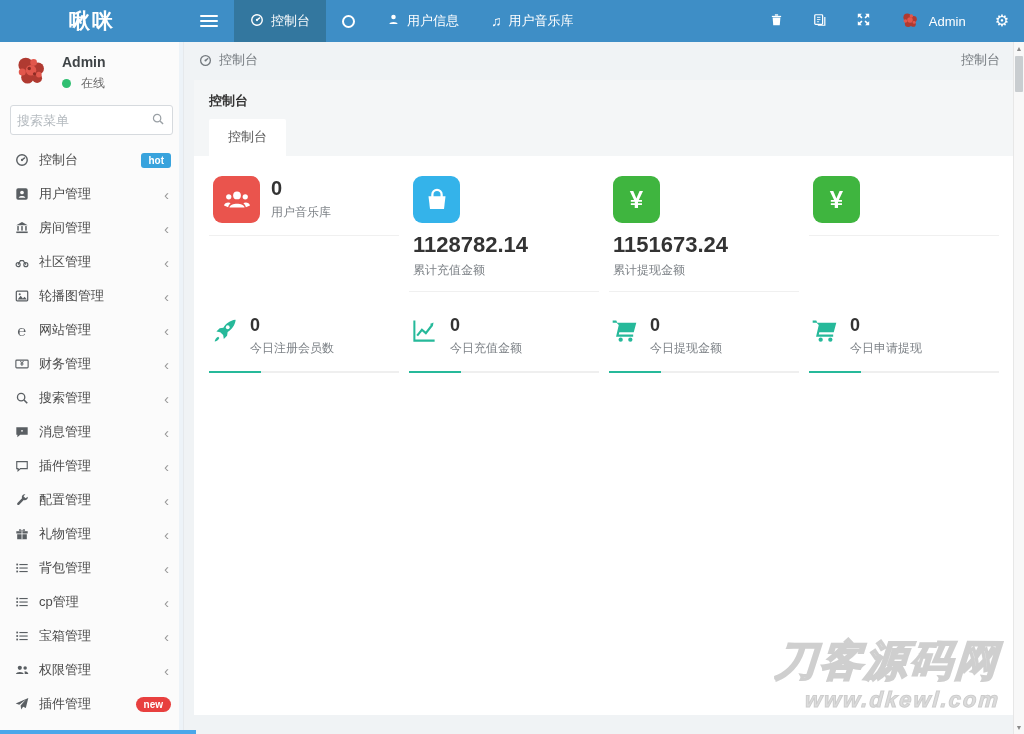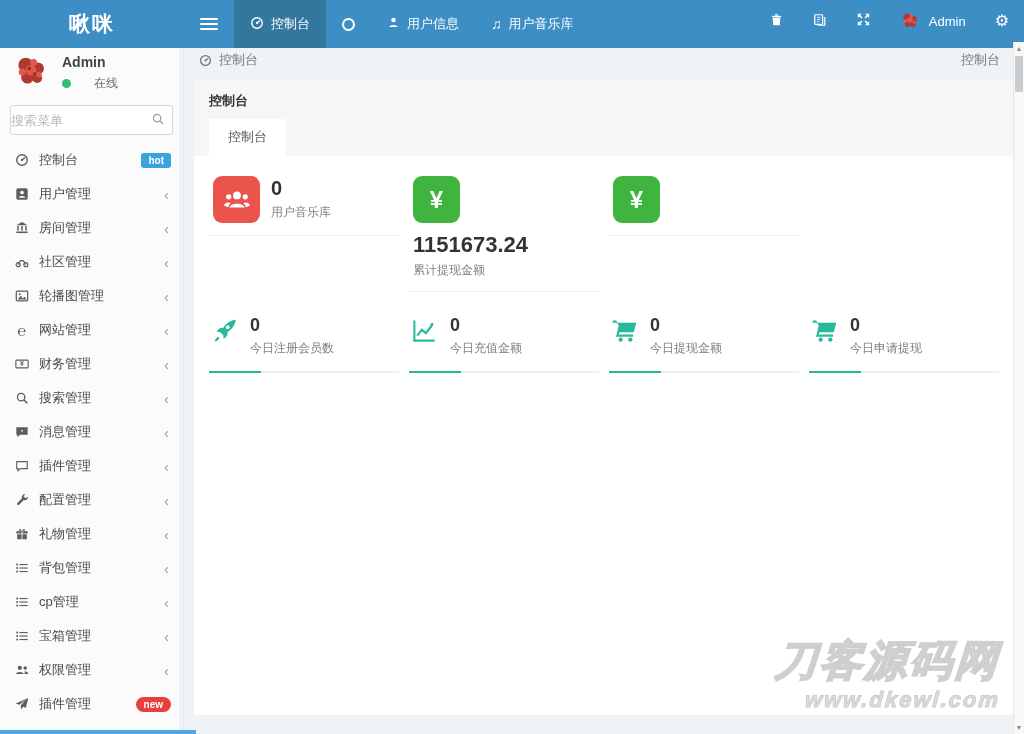--- a/index.html
+++ b/index.html
@@ -1,43 +1,43 @@
 <!DOCTYPE html>
 <html><head>
 <meta charset="utf-8">
 <style>
   * { margin:0; padding:0; box-sizing:border-box; }
   html,body { width:1024px; height:734px; overflow:hidden; }
   body { font-family:"Liberation Sans","DejaVu Sans",sans-serif; background:#f0f3f5; position:relative; font-size:13px; color:#444; }
 
   
-  .navbar { position:absolute; top:0; left:0; right:0; height:48px; background:#3e8ec6; display:flex; align-items:stretch; z-index:20;text-align:right; }
+  .navbar { position:absolute; top:0; left:0; right:0; height:42px; background:#3e8ec6; display:flex; align-items:stretch; z-index:20;text-align:right; }
   .brand { width:184px; display:flex; align-items:center; justify-content:center; color:#fff; font-size:21px; font-weight:bold; letter-spacing:2px; }
   .nav-left { display:flex; align-items:stretch; }
   .nav-item { display:flex; align-items:center; gap:7px; padding:0 16px; color:#fff; font-size:13px; cursor:pointer; }
   .nav-item.active { background:#33779f; }
   .hamburger { display:flex; flex-direction:column; justify-content:center; gap:3px; width:18px; }
   .hamburger i { display:block; height:2px; background:#fff; border-radius:1px; }
   .nav-circle { width:13px; height:13px; border:2px solid #fff; border-radius:50%; }
   .nav-right { position:absolute; right:6px; top:0; height:42px; display:flex; align-items:center; gap:12px; color:#fff; }
   .nav-icon-btn { padding:0 9px; height:42px; display:flex; align-items:center; cursor:pointer; color:#fff; }
   .nav-user { display:flex; align-items:center; gap:8px; padding:0 8px; cursor:pointer; font-size:13px; color:#fff; }
   .gear-glyph { font-size:16px; line-height:1; }
   .music-glyph { font-size:14px; line-height:1; }
 
   
   .sidebar { position:absolute; top:42px; left:0; width:184px; bottom:0; background:#fbfbfb; border-right:1px solid #e6e9ec; overflow:hidden; z-index:10; }
   .sidebar::after { content:''; position:absolute; right:0; top:0; bottom:0; width:4px; background:#edf3f8; }
   .user-panel { display:flex; gap:10px; padding:9px 10px 6px; align-items:flex-start; }
   .user-avatar { width:42px; height:42px; flex:0 0 42px; }
   .user-name { font-size:14px; font-weight:bold; color:#3f4447; margin-top:3px; }
-  .user-status { display:flex; align-items:center; gap:23px; margin-top:5px; font-size:12px; color:#666;text-align:right; }
+  .user-status { display:flex; align-items:center; gap:10px; margin-top:5px; font-size:12px; color:#666;text-align:right; }
   .dot { width:9px; height:9px; border-radius:50%; background:#2fbf71; }
   .search-wrap { position:relative; margin:6px 10px 8px; }
-  .search-input { width:100%; height:30px; border:1px solid #d6dade; border-radius:3px; background:#fff; padding:0 28px 0 0; font-size:13px; color:#555; font-family:inherit; outline:none; }
+  .search-input { width:100%; height:30px; border:1px solid #d6dade; border-radius:3px; background:#fff; padding:0 28px 0 6px; font-size:13px; color:#555; font-family:inherit; outline:none; }
   .search-input::placeholder { color:#b4babf; }
   .search-glyph { position:absolute; right:8px; top:7px; width:14px; height:14px; color:#9aa0a5; }
   .menu { list-style:none; }
   .menu li { height:34px; display:flex; align-items:center; gap:9px; padding:0 12px 0 14px; font-size:13px; color:#4a4a4a; cursor:pointer; }
   .menu .mi { width:16px; flex:0 0 16px; display:flex; justify-content:center; align-items:center; color:#5a5f63; }
   .menu .mi svg { display:block; }
   .chev { margin-left:auto; color:#999; font-size:15px; line-height:1; padding-right:2px; }
   .badge-hot { margin-left:auto; background:#38a3dd; color:#fff; font-size:10px; font-weight:bold; padding:2px 7px; border-radius:3px; }
   .badge-new { margin-left:auto; background:#e8403f; color:#fff; font-size:10px; font-weight:bold; padding:2px 8px; border-radius:9px; }
   .glyph-e { font-size:15px; line-height:1; }
@@ -446,20 +446,30 @@
                   <path d="M22.4 16.4c-.3-2.5-3.9-3-5.3-1.9 1.2 1 1.9 2.3 2 3.3z"></path>
                 </svg>
             </span>
             <div>
               <div class="num">0</div>
               <div class="lbl">用户音乐库</div>
             </div>
           </div>
         </a>
         <a class="stat1 stack">
+          <span class="stat-iconbox bg-blue">
+            <svg viewBox="0 0 24 24" width="30" height="30">
+                <path d="M8.3 9.5V7.6a3.7 3.7 0 0 1 7.4 0v1.9" fill="none" stroke="#fff" stroke-width="1.8"></path>
+                <path d="M5.2 9h13.6l-1.2 10.2H6.4z" fill="#fff"></path>
+              </svg>
+          </span>
+          <div class="num">1128782.14</div>
+          <div class="lbl">累计充值金额</div>
+        </a>
+        <a class="stat1 stack">
           <span class="stat-iconbox bg-green">
               <span class="yen">¥</span>
             </span>
           <div class="num">1151673.24</div>
           <div class="lbl">累计提现金额</div>
         </a>
         <a class="stat1">
           <div class="row">
             <span class="stat-iconbox bg-green">
                 <span class="yen">¥</span>

